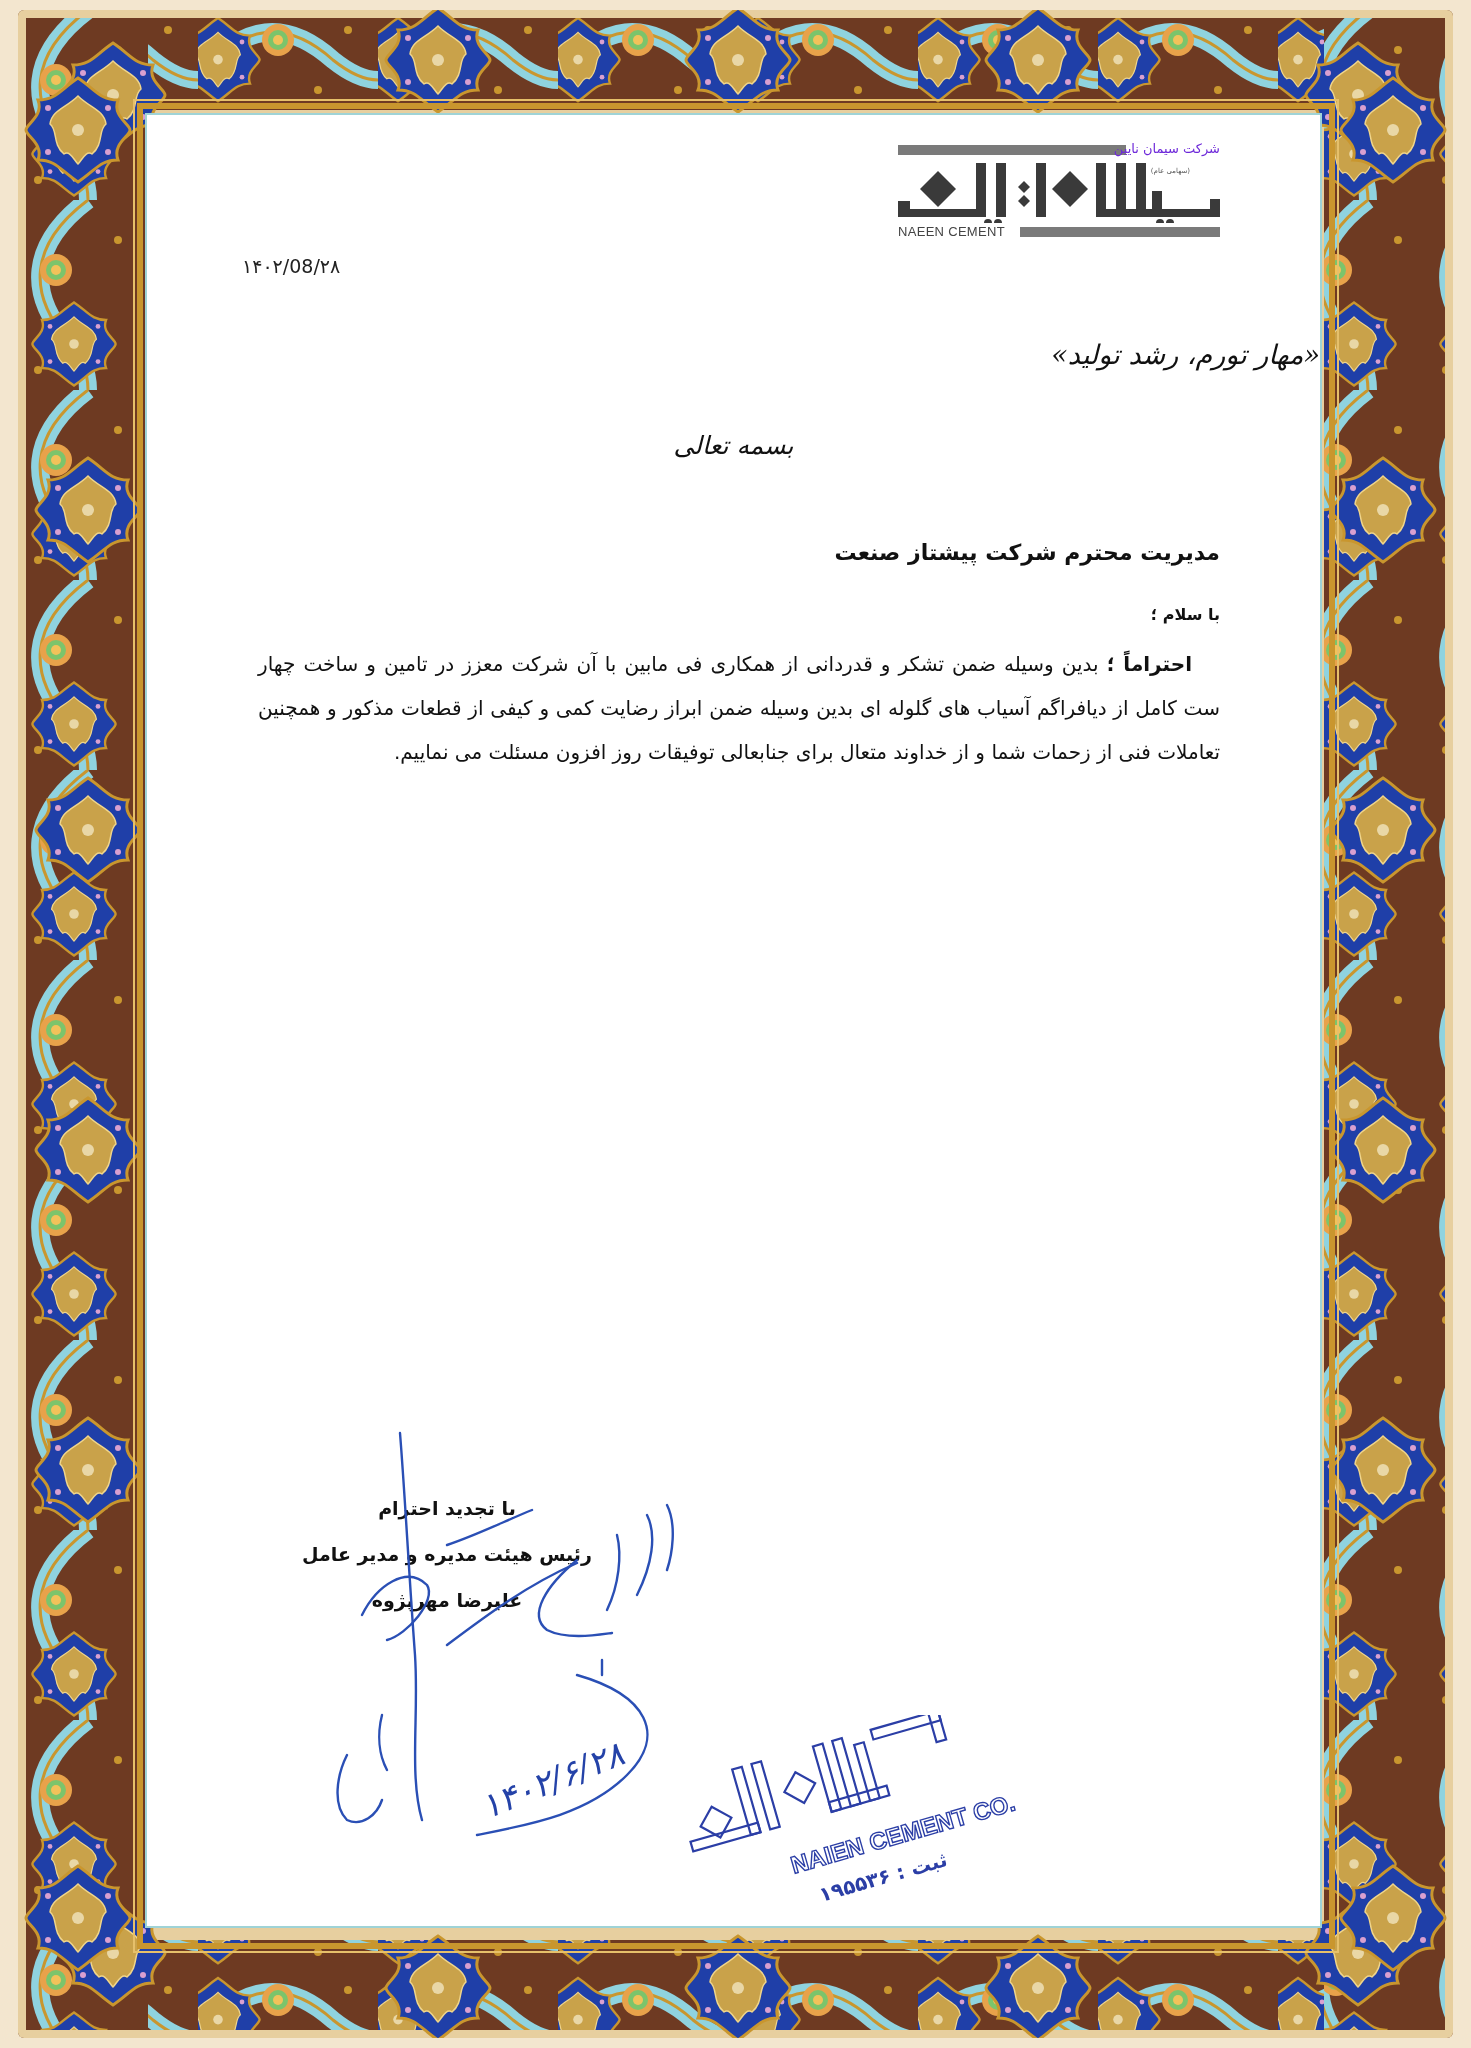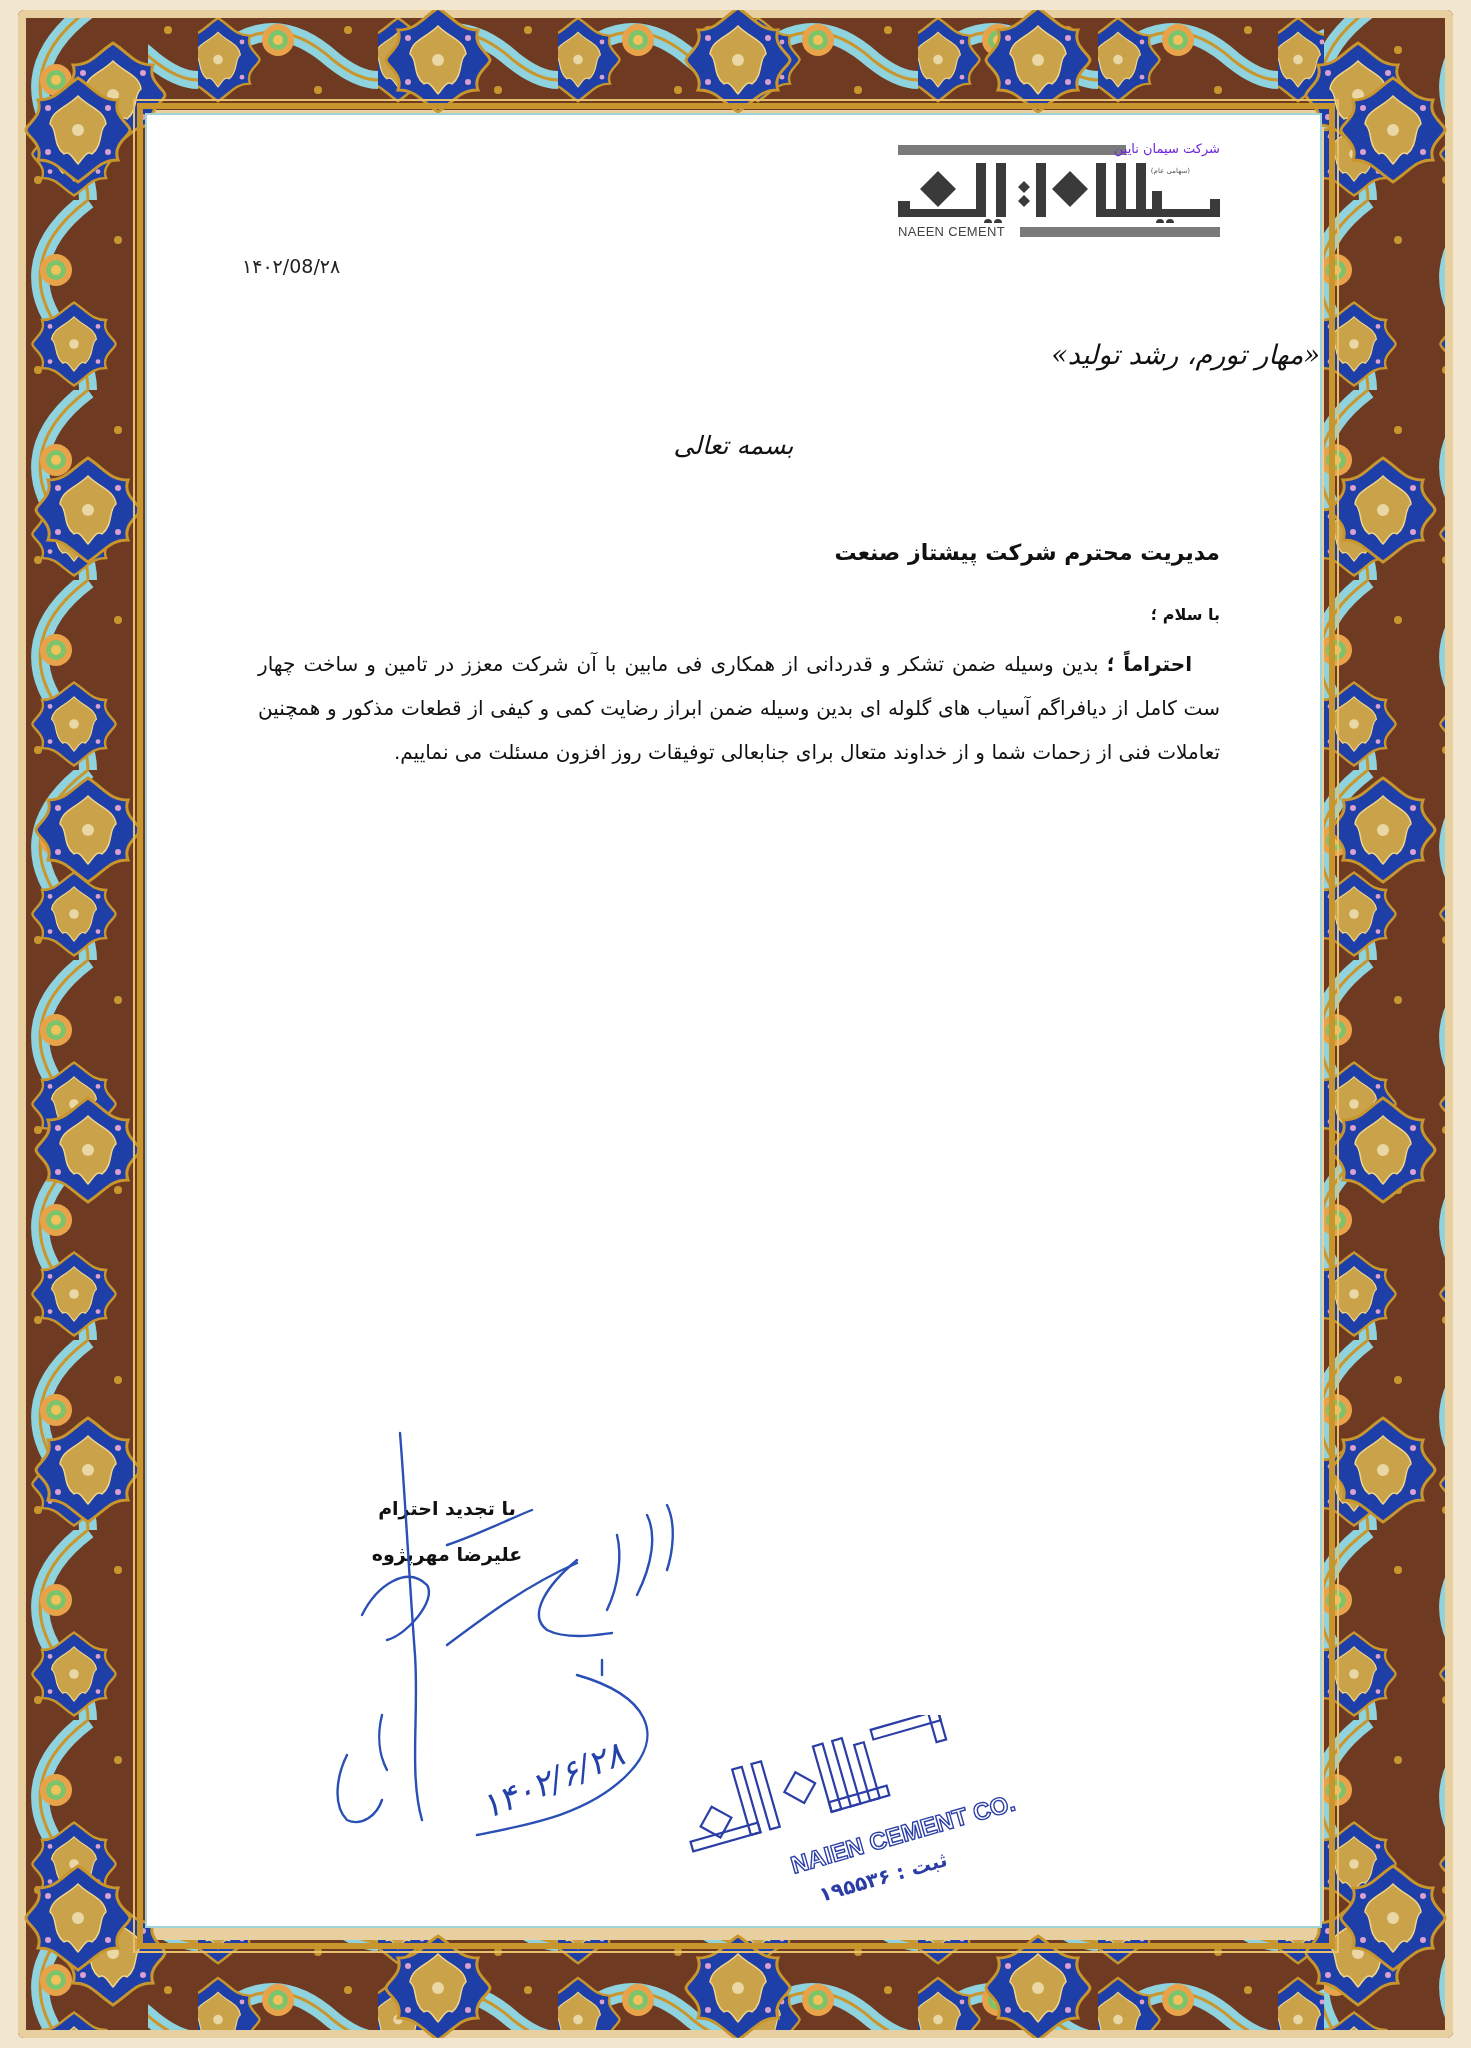--- a/index.html
+++ b/index.html
@@ -223,20 +223,21 @@
   <div class="recipient">مدیریت محترم شرکت پیشتاز صنعت</div>
   <div class="greeting">با سلام ؛</div>
 
   <div class="body-text">
     <span class="indent"></span><span class="lead">احتراماً ؛</span>
     <span>بدین وسیله ضمن  تشکر و قدردانی از همکاری فی مابین با آن شرکت معزز در تامین و ساخت چهار ست کامل از دیافراگم آسیاب های گلوله ای بدین وسیله ضمن ابراز رضایت کمی و کیفی از قطعات مذکور و همچنین تعاملات فنی از زحمات شما و از خداوند متعال برای جنابعالی توفیقات روز افزون مسئلت می نماییم.</span>
   </div>
 
   <div class="closing">
     <div>با تجدید احترام</div>
+    <div>رئیس هیئت مدیره و مدیر عامل</div>
     <div>علیرضا مهرپژوه</div>
   </div>
 
   <svg class="signature" viewBox="0 0 1177 1815">
     <g fill="none" stroke="#2a4fb5" stroke-width="2.4" stroke-linecap="round">
 
       <path d="M253,1318 C258,1380 262,1460 268,1540 C272,1600 262,1660 275,1705"></path>
       <path d="M300,1430 C330,1420 360,1405 385,1395"></path>
 
       <path d="M215,1500 C230,1470 260,1450 280,1470 C290,1485 260,1520 240,1525"></path>

